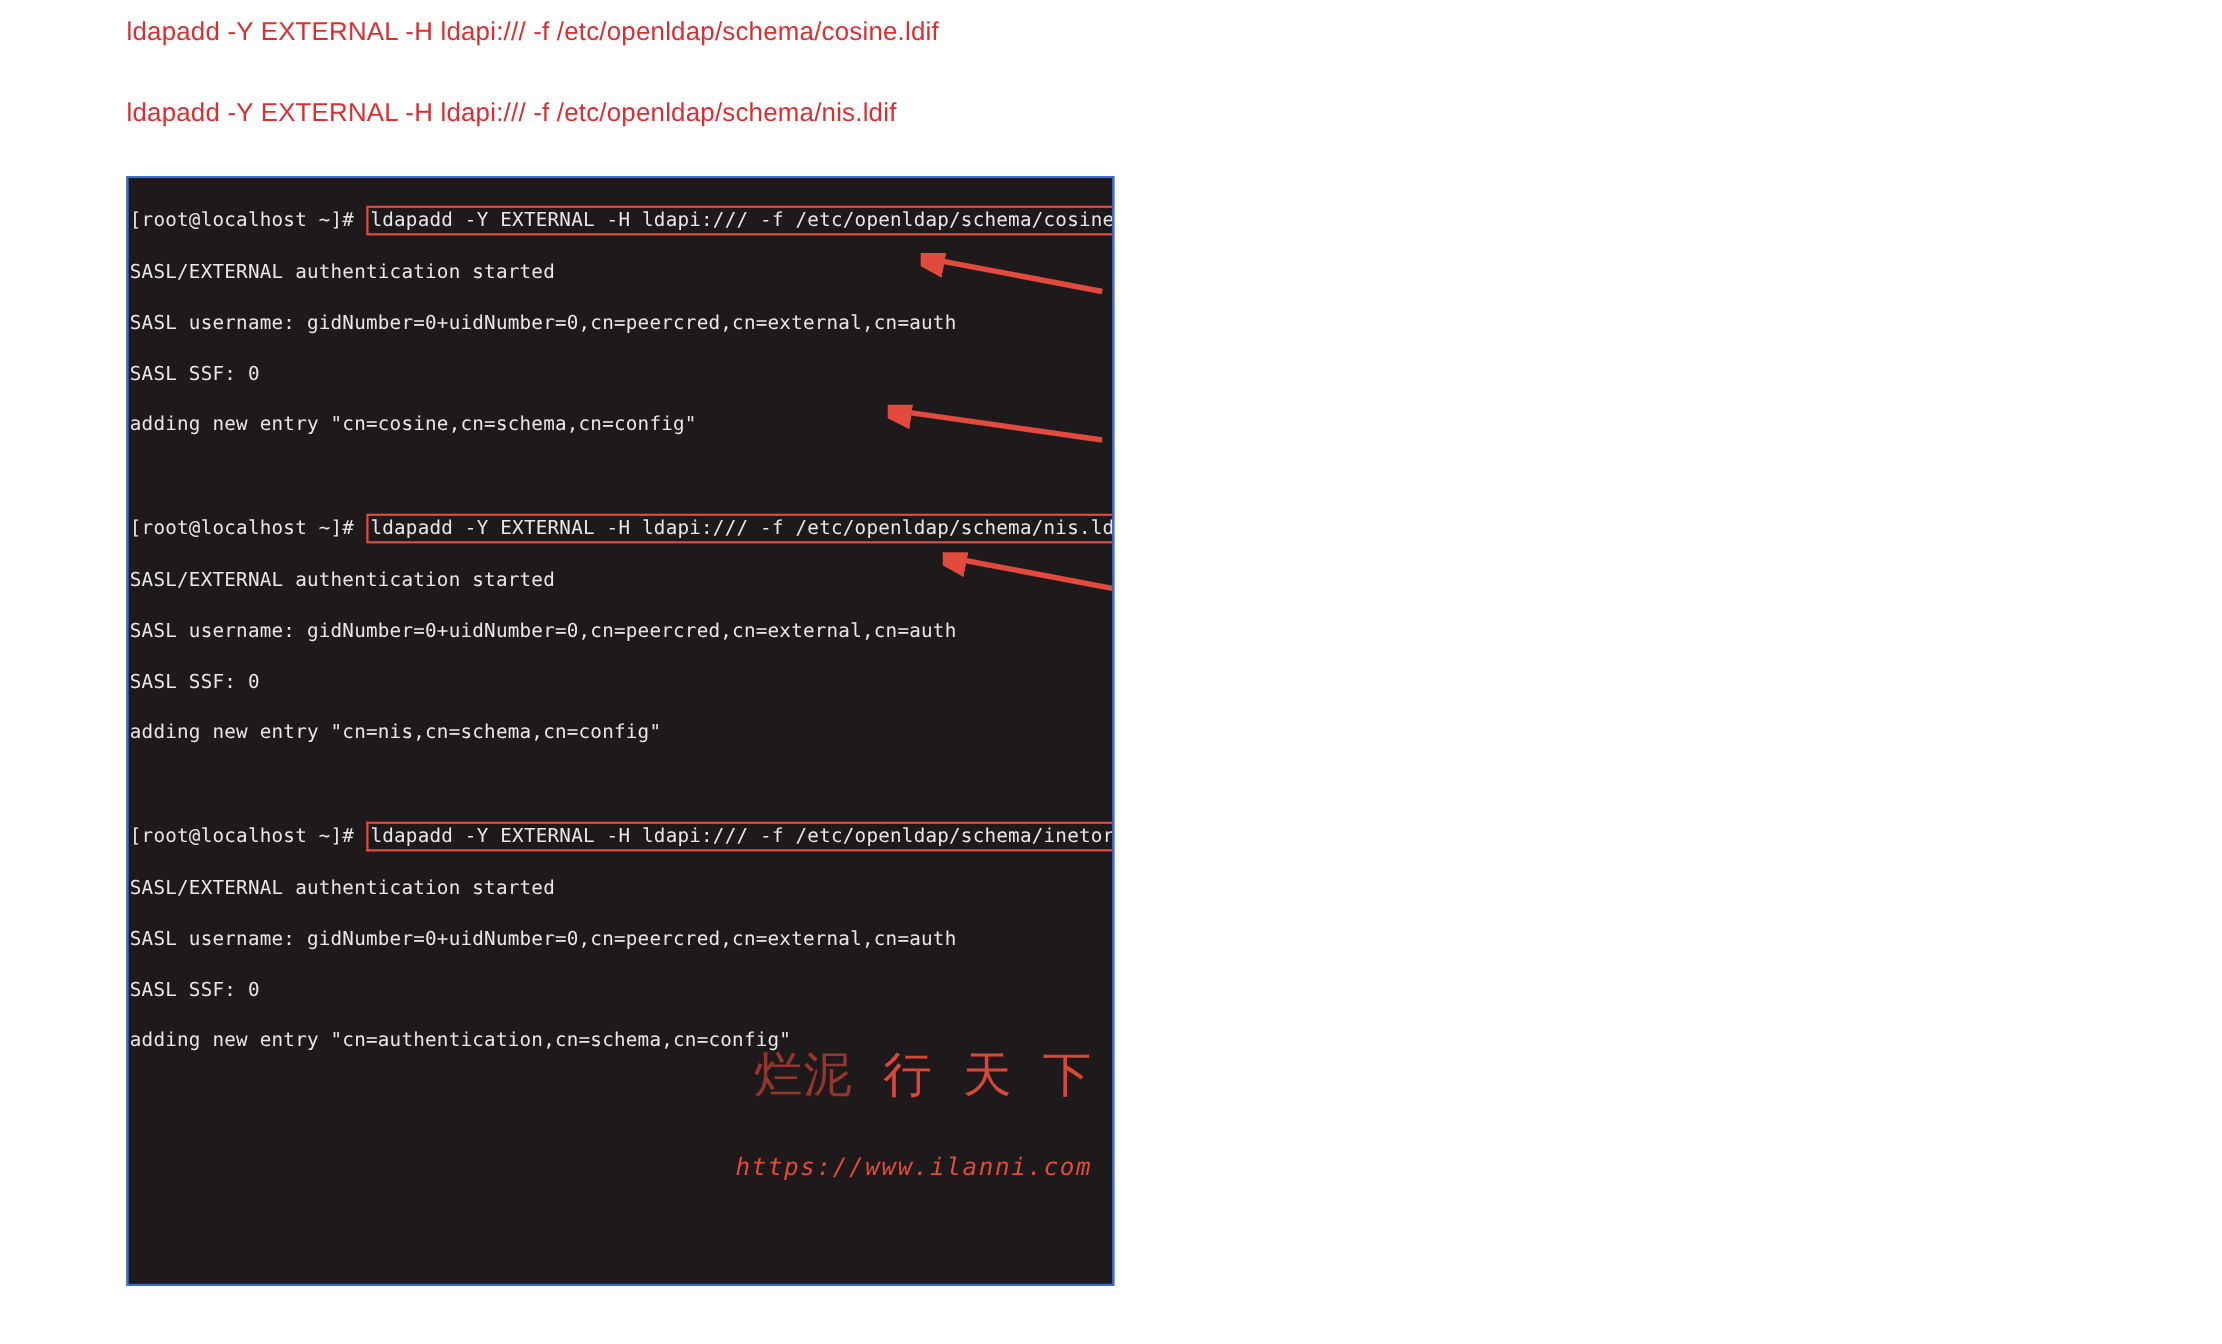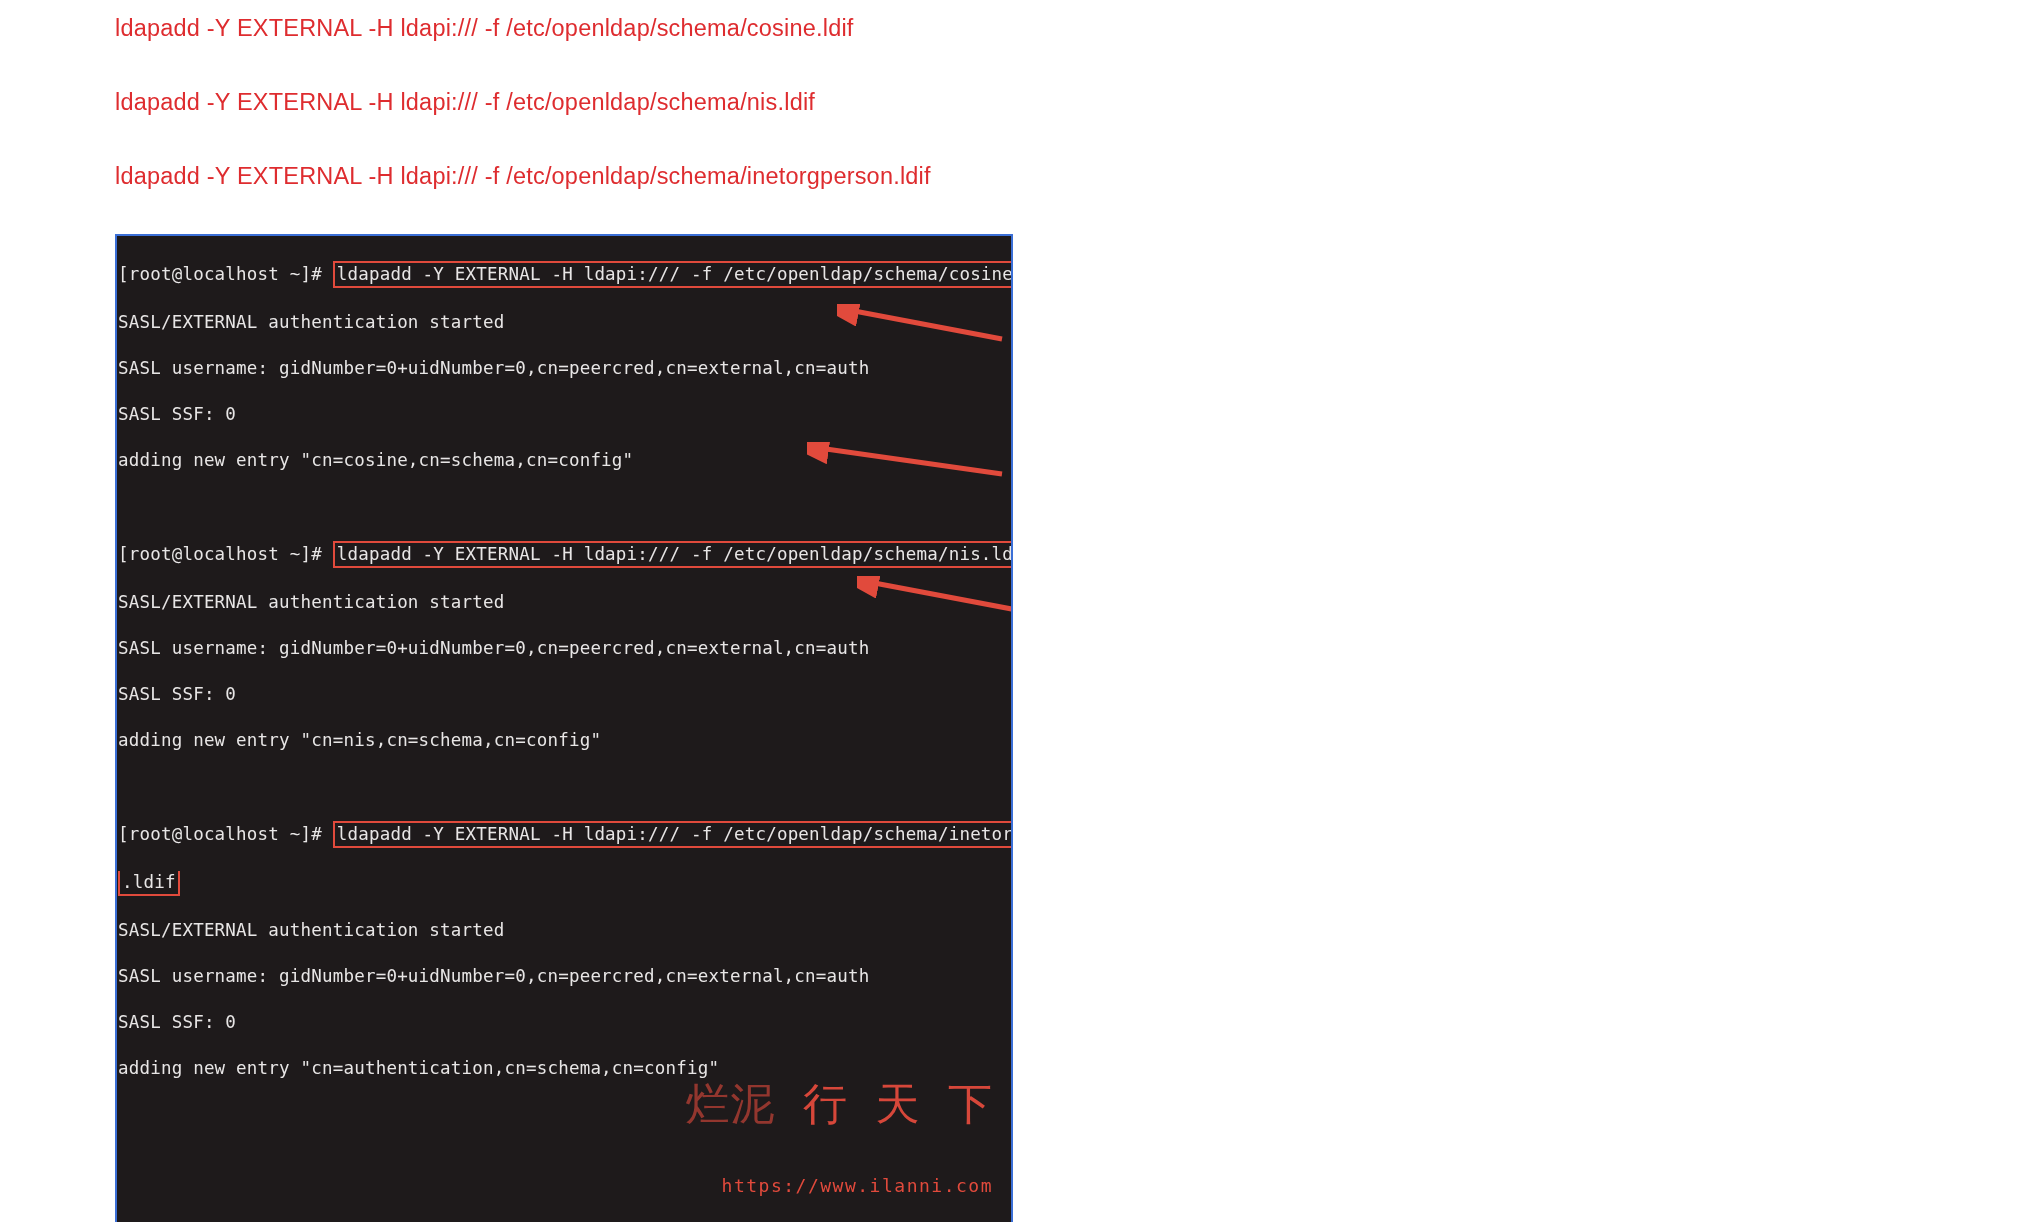--- a/index.html
+++ b/index.html
@@ -74,52 +74,51 @@
     font-size: 45px;
     pointer-events: none;
     user-select: none;
     line-height: 1.0;
     text-align: right;
     letter-spacing: 1px;
   }
   .wm .big { font-size: 44px; opacity: .95; }
   .wm .url {
     font-family: "Consolas","Menlo",monospace;
-    font-size: 18px;
+    font-size: 22px;
     letter-spacing: 1.5px;
     display:block;
     margin-top:6px;
+    font-style: italic;
   }
 </style>
 </head>
 <body>
 
 <div class="page">
  <div class="article">
 
   <p class="cmd">ldapadd -Y EXTERNAL -H ldapi:/// -f /etc/openldap/schema/cosine.ldif</p>
   <p class="cmd">ldapadd -Y EXTERNAL -H ldapi:/// -f /etc/openldap/schema/nis.ldif</p>
-  <p class="cmd">ldapadd -Y EXTERNAL -H ldapi:/// -f /etc/openldap/schema/inetorgperson.ldif</p>
 
   <div class="imgwrap">
     <div class="termroot">
 <div class="termline"><span>[root@localhost ~]# </span><span class="cmdhi">ldapadd -Y EXTERNAL -H ldapi:/// -f /etc/openldap/schema/cosine.ldif</span></div>
 <div class="termline">SASL/EXTERNAL authentication started</div>
 <div class="termline">SASL username: gidNumber=0+uidNumber=0,cn=peercred,cn=external,cn=auth</div>
 <div class="termline">SASL SSF: 0</div>
 <div class="termline">adding new entry "cn=cosine,cn=schema,cn=config"</div>
 <div class="termline">&nbsp;</div>
 <div class="termline"><span>[root@localhost ~]# </span><span class="cmdhi">ldapadd -Y EXTERNAL -H ldapi:/// -f /etc/openldap/schema/nis.ldif</span></div>
 <div class="termline">SASL/EXTERNAL authentication started</div>
 <div class="termline">SASL username: gidNumber=0+uidNumber=0,cn=peercred,cn=external,cn=auth</div>
 <div class="termline">SASL SSF: 0</div>
 <div class="termline">adding new entry "cn=nis,cn=schema,cn=config"</div>
 <div class="termline">&nbsp;</div>
 <div class="termline"><span>[root@localhost ~]# </span><span class="cmdhi" style="border-right:none;">ldapadd -Y EXTERNAL -H ldapi:/// -f /etc/openldap/schema/inetorgperson</span></div>
-<div class="termline"><span class="cmdhi" style="border-top:none; display:inline-block;">.ldif</span></div>
 <div class="termline">SASL/EXTERNAL authentication started</div>
 <div class="termline">SASL username: gidNumber=0+uidNumber=0,cn=peercred,cn=external,cn=auth</div>
 <div class="termline">SASL SSF: 0</div>
 <div class="termline">adding new entry "cn=authentication,cn=schema,cn=config"</div>
 
       
       <div class="arrow" style="left:720px; top:22px;">
         <svg width="170" height="40">
               <defs>
                 <marker id="ah1" markerWidth="10" markerHeight="10" refX="2" refY="3" orient="auto">

